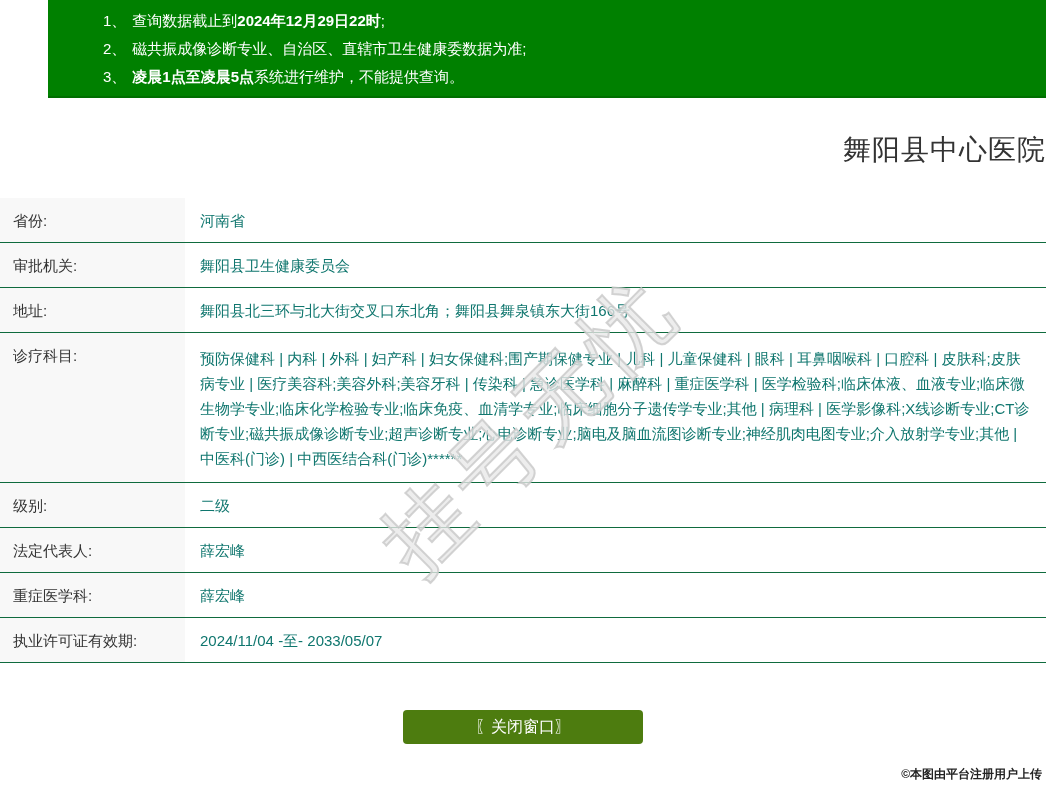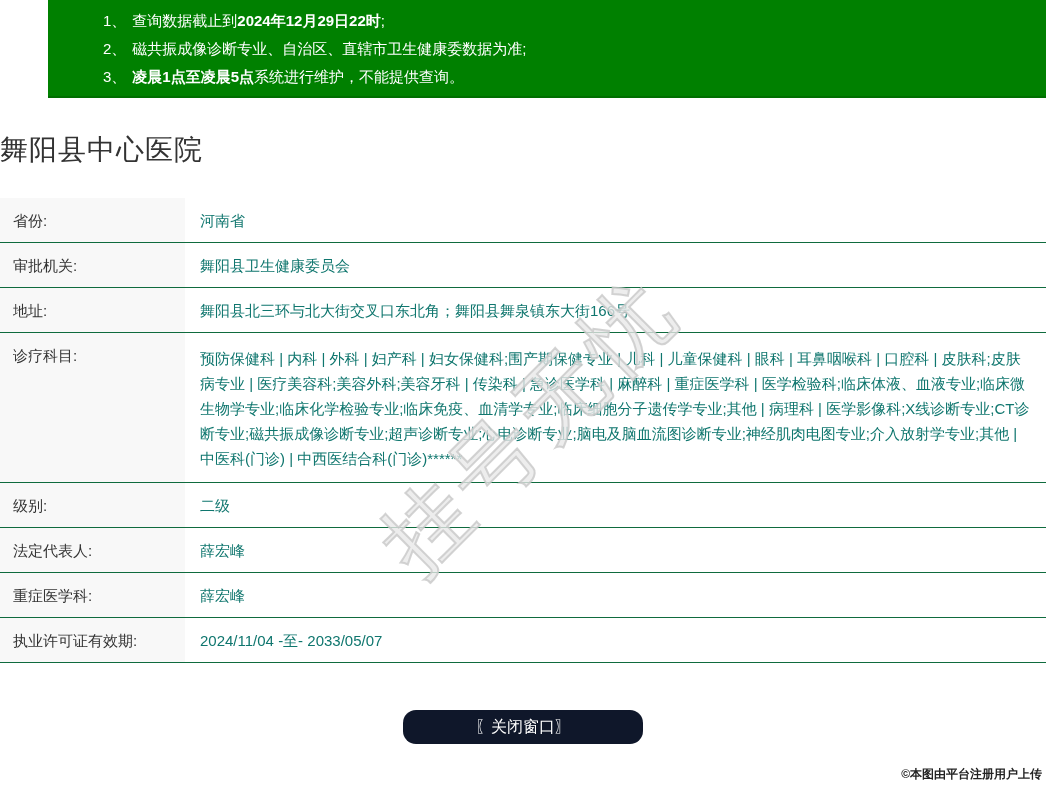--- a/index.html
+++ b/index.html
@@ -24,21 +24,21 @@
   .notice-line {
     font-size:15px;
     line-height:28px;
     white-space:nowrap;
   }
   .notice-line b { font-weight:700; }
   .notice-num { margin-right:6px; }
 
   
   .title {
-    text-align:left;
+    text-align:right;
     font-size:28px;
     color:#333;
     padding:33px 0 29px 0;
     font-weight:400;
     letter-spacing:1px;
   }
 
   
   .detail-table { width:1046px; }
   .row {
@@ -64,25 +64,25 @@
   }
   .row.multiline .cell-value { line-height:25px; padding-top:13px; }
 
   
   .btn-wrap { text-align:center; margin-top:47px; }
   .close-btn {
     display:inline-block;
     width:240px;
     height:34px;
     line-height:34px;
-    background:#0f172a;
+    background:#4d7c0f;
     color:#ffffff;
     font-size:16px;
     border:none;
-    border-radius:13px;
+    border-radius:4px;
     cursor:pointer;
     font-family:"Liberation Sans","DejaVu Sans",sans-serif;
   }
 
   
   .watermark {
     position:absolute;
     left:295px;
     top:368px;
     width:470px;

